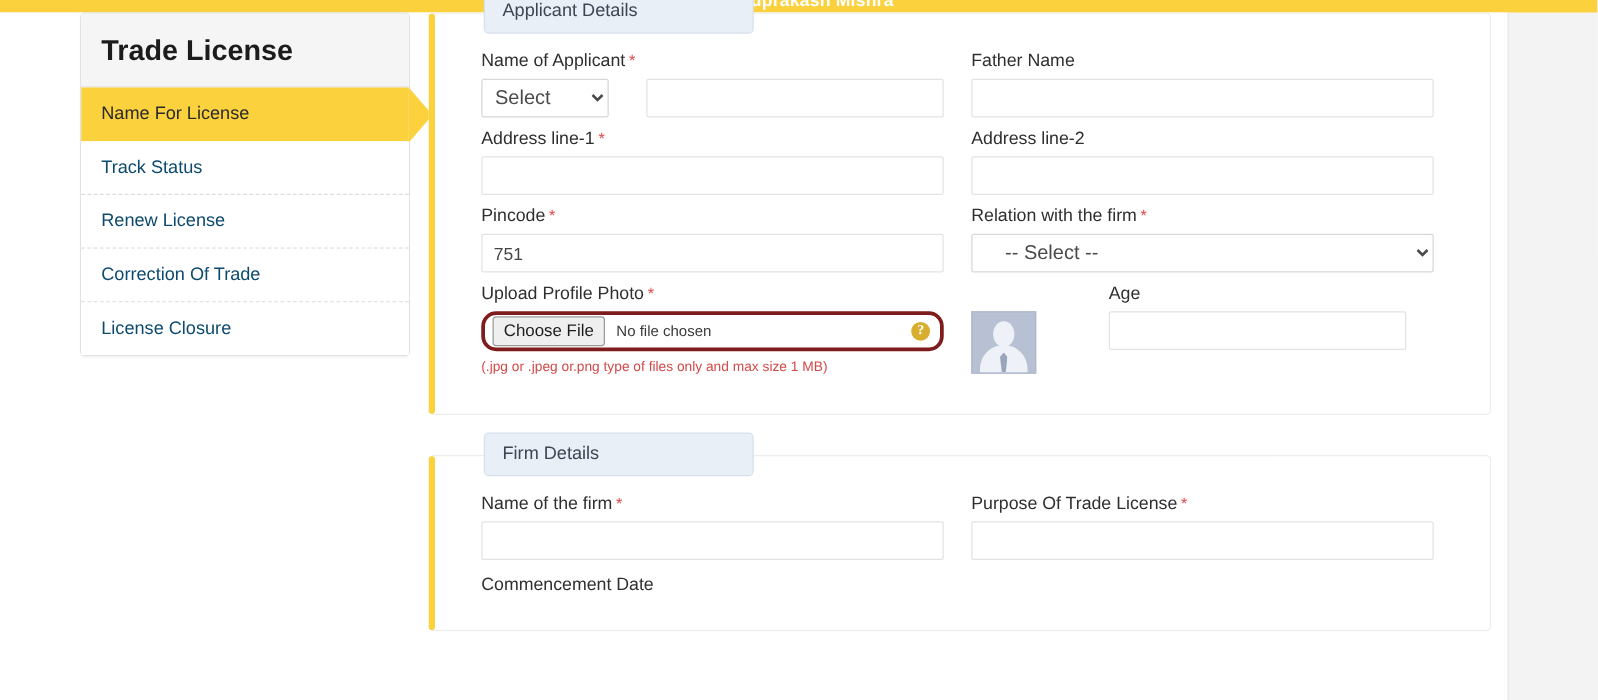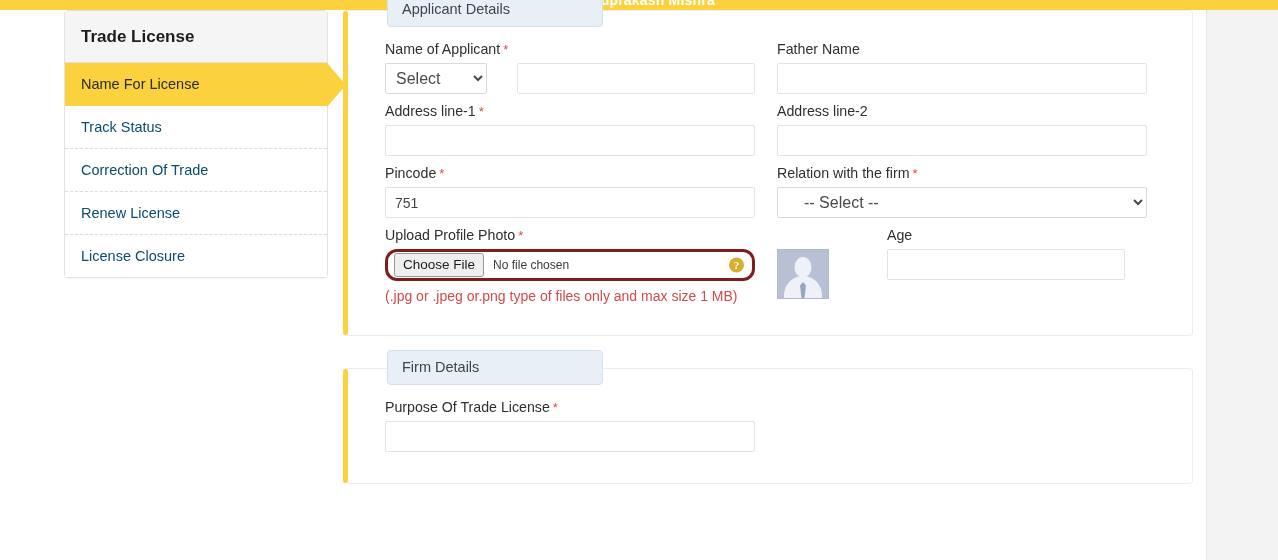--- a/index.html
+++ b/index.html
@@ -52,21 +52,21 @@
     width: 264px;
     background: #ffffff;
     border: 1px solid #e2e2e2;
     border-radius: 4px;
     box-shadow: 0 1px 2px rgba(0,0,0,.04);
   }
   .sidebar-header {
     background: #f5f5f5;
     border-bottom: 1px solid #e2e2e2;
     padding: 16px 16px 15px 16px;
-    font-size: 17px;
+    font-size: 23px;
     font-weight: bold;
     color: #1c1c1c;
   }
   .sidebar-list { list-style: none; margin: 0; padding: 0; }
   .sidebar-item {
     position: relative;
     padding: 13px 16px 13px 16px;
     font-size: 14.5px;
     color: #0c4a6e;
     border-bottom: 1px dashed #dcdcdc;
@@ -205,21 +205,21 @@
     color: #ffffff;
     font-size: 11px;
     font-weight: bold;
     line-height: 15px;
     text-align: center;
     cursor: pointer;
     font-family: "Liberation Serif", serif;
   }
   .hint {
     margin-top: 7px;
-    font-size: 14px;
+    font-size: 11px;
     color: #d24a4a;
   }
 
   
   .photo-age { display: flex; gap: 58px; align-items: flex-start; }
   .photo-box {
     width: 52px; height: 50px;
     background: #b8c1d4;
     border: 1px solid #b0b9cc;
     position: relative;
@@ -270,24 +270,24 @@
   <div class="sidebar">
     <div class="sidebar-header">Trade License</div>
     <ul class="sidebar-list">
       <li class="sidebar-item active">
         <span>Name For License</span>
       </li>
       <li class="sidebar-item">
         <span>Track Status</span>
       </li>
       <li class="sidebar-item">
-        <span>Correction Of Trade</span>
+        <span>Renew License</span>
       </li>
       <li class="sidebar-item">
-        <span>Renew License</span>
+        <span>Correction Of Trade</span>
       </li>
       <li class="sidebar-item">
         <span>License Closure</span>
       </li>
     </ul>
   </div>
 
   <div class="main">
 
     <div class="panel">
@@ -383,20 +383,29 @@
     </div>
 
     <div class="panel">
       <div class="panel-accent"></div>
       <div class="panel-legend">Firm Details</div>
 
       <div class="row">
         <div class="col">
           <div class="field">
             <label class="label">
+              <span>Name of the firm</span><span class="req">*</span>
+            </label>
+            <input class="input" type="text" placeholder="" style="">
+          </div>
+          <label class="label label-clipped">Commencement Date</label>
+        </div>
+        <div class="col">
+          <div class="field">
+            <label class="label">
               <span>Purpose Of Trade License</span><span class="req">*</span>
             </label>
             <input class="input" type="text" placeholder="" style="">
           </div>
         </div>
       </div>
     </div>
 
   </div>
 </div>

